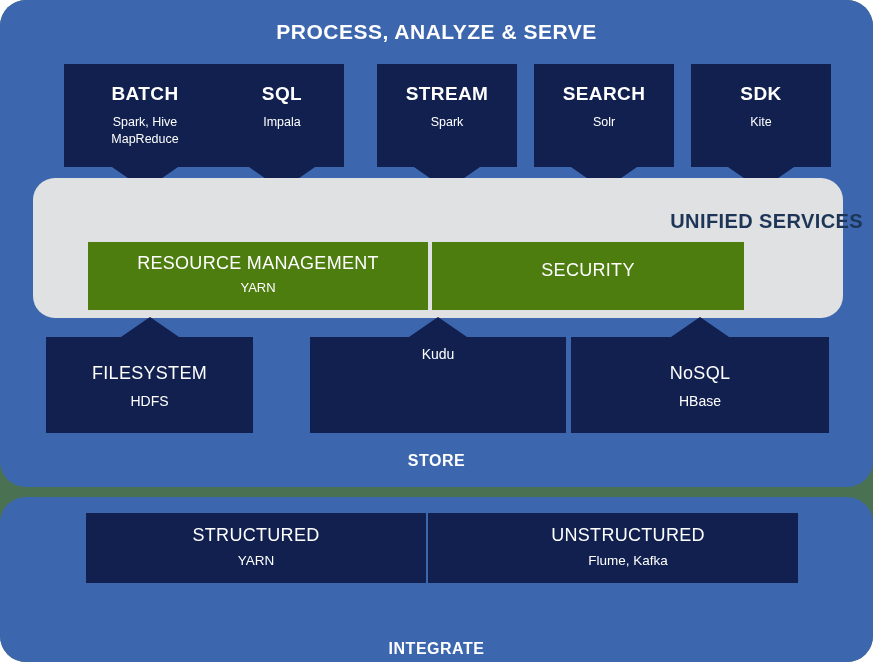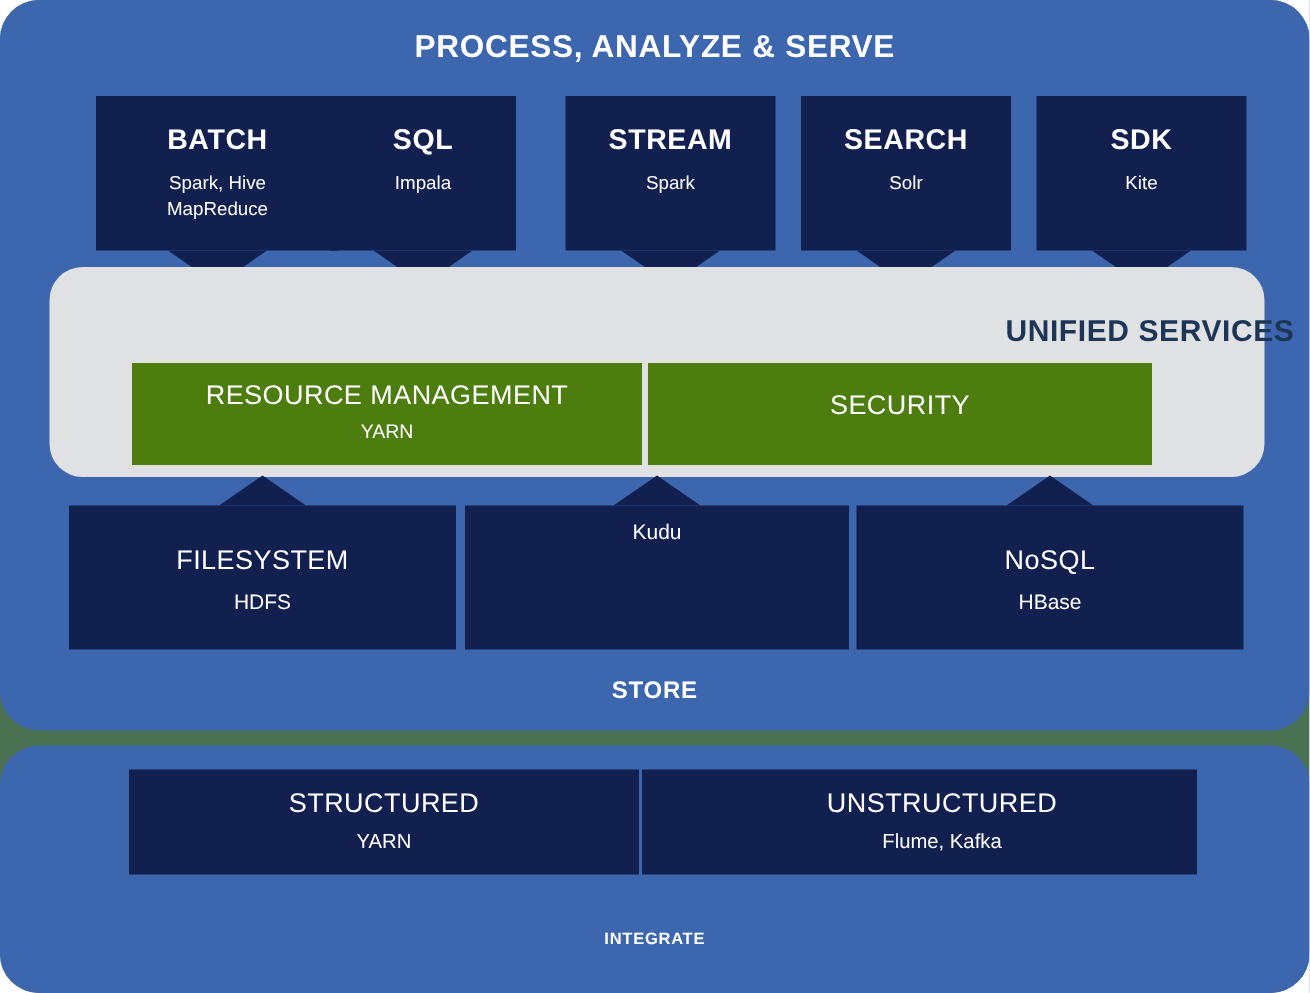--- a/index.html
+++ b/index.html
@@ -38,21 +38,21 @@
   .section-caption{
     position:absolute;
     width:873px;
     text-align:center;
     color:#ffffff;
     font-weight:bold;
     letter-spacing:.5px;
   }
   #caption-process{ top:20px; font-size:21px; }
   #caption-store{ top:452px; font-size:16px; }
-  #caption-integrate{ top:620px; font-size:11px; }
+  #caption-integrate{ top:640px; font-size:16px; }
 
   
   .topbox{
     position:absolute;
     top:64px;
     height:103px;
     background:#11204f;
     color:#ffffff;
     text-align:center;
   }
@@ -113,21 +113,21 @@
     font-size:18px;
     margin-top:11px;
     letter-spacing:.3px;
   }
   .unibox .ubs{
     display:block;
     font-size:13px;
     margin-top:6px;
   }
   #unibox-resource{ left:88px; width:340px; }
-  #unibox-security{ left:432px; width:336px; }
+  #unibox-security{ left:432px; width:312px; }
   #unibox-security .ubl{ margin-top:18px; }
 
   
   .storebox{
     position:absolute;
     top:337px;
     height:96px;
     background:#11204f;
     color:#ffffff;
     text-align:center;
@@ -223,21 +223,21 @@
 
   <div class="unibox" id="unibox-resource">
     <span class="ubl">RESOURCE MANAGEMENT</span>
     <span class="ubs">YARN</span>
   </div>
 
   <div class="unibox" id="unibox-security">
     <span class="ubl">SECURITY</span>
   </div>
 
-  <div class="storebox" id="storebox-filesystem" style="left:46px;width:258px;">
+  <div class="storebox" id="storebox-filesystem" style="left:46px;width:207px;">
     <span class="head"></span>
     <span class="sbl">FILESYSTEM</span>
     <span class="sbs">HDFS</span>
   </div>
 
   <div class="storebox" id="storebox-relational" style="left:310px;width:256px;">
     <span class="head"></span>
     <span class="sbs">Kudu</span>
   </div>
 

